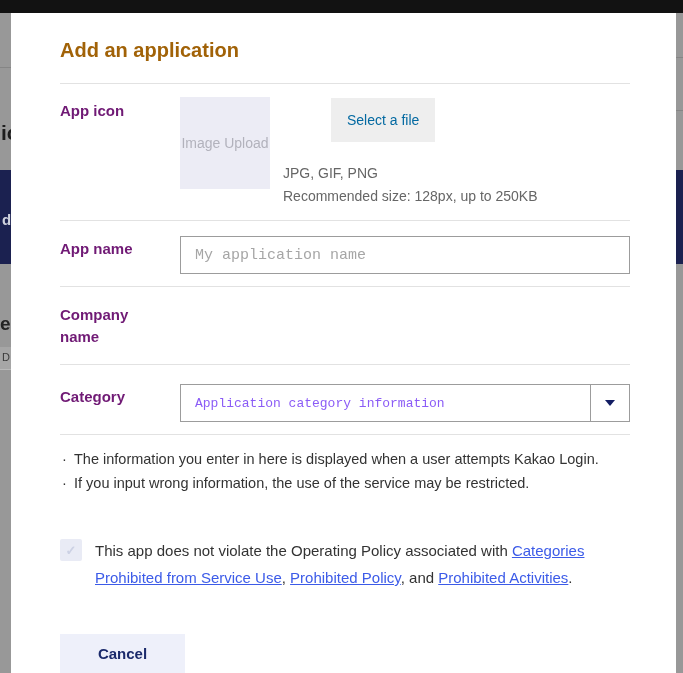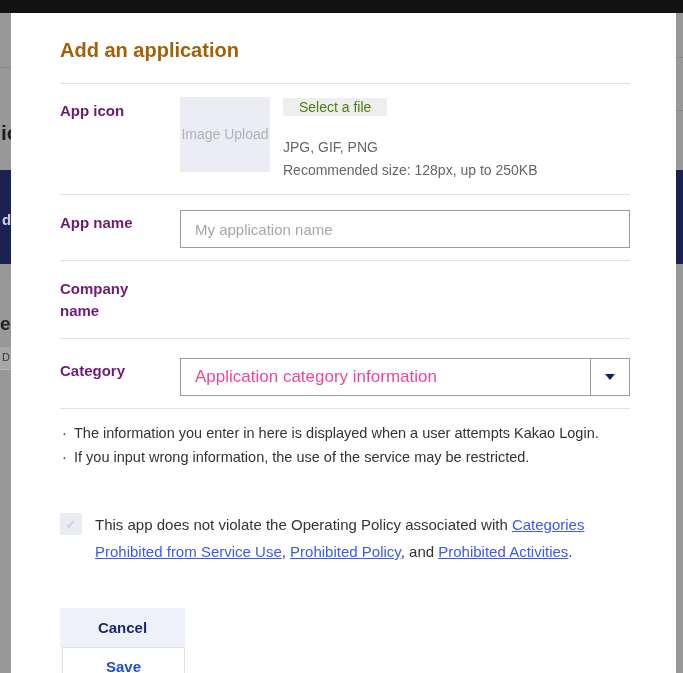--- a/index.html
+++ b/index.html
@@ -29,54 +29,54 @@
     background:#ffffff; box-sizing:border-box; padding:25px 46px 0 49px;
   }
   .modal-title { font-size:20px; font-weight:bold; color:#a16207; line-height:24px; margin:0 0 21px 0; }
   .divider { border:none; border-top:1px solid #e2e2e2; margin:0; }
 
   .row { display:flex; }
   .row-label {
     width:100px; margin-right:20px; flex:0 0 auto;
     font-size:15px; font-weight:bold; color:#701a75; line-height:22px;
   }
-  .row-field { width:450px; flex:0 0 auto; box-sizing:border-box; }
+  .row-field { width:450px; flex:0 0 auto; box-sizing:border-box;font-family:Liberation Mono, monospace; }
 
   
   .row-appicon { padding:13px 0 12px 0; }
   .row-appicon .row-label { padding-top:3px; }
   .upload-box {
-    width:90px; height:75px; background:#ececf5; flex:0 0 auto; margin-right:13px;
+    width:90px; height:92px; background:#ececf5; flex:0 0 auto; margin-right:13px;
     display:flex; align-items:center; justify-content:center; text-align:right;
     font-size:14px; line-height:19px; color:#b2b2bc; cursor:pointer;
   }
   .upload-side { padding-top:1px; }
   .btn-file {
-    height:18px; padding:0 16px; background:#eeeeee; border:none;
-    font-family:inherit; font-size:14px; color:#4d7c0f; cursor:pointer;
+    height:44px; padding:0 16px; background:#eeeeee; border:none;
+    font-family:inherit; font-size:14px; color:#0369a1; cursor:pointer;margin-left:48px;
   }
   .file-hint { font-size:14px; color:#666666; line-height:23px; margin-top:20px; }
 
   
   .row-input { padding:15px 0 12px 0;justify-content:space-between; }
   .row-input .row-label { padding-top:2px; }
   .text-input {
     width:450px; height:38px; box-sizing:border-box; border:1px solid #9c9c9c;
     padding:0 14px; font-family:inherit; font-size:15px; color:#333333; background:#fff;
   }
   .text-input::placeholder { color:#a6a6a6; opacity:1; }
   .row-company { padding:15px 0 16px 0;flex-direction:column; }
   .row-category { padding:19px 0 12px 0; }
 
   
   .select-box {
     width:450px; height:38px; box-sizing:border-box; border:1px solid #9c9c9c;
     display:flex; align-items:center; cursor:pointer; background:#fff;
   }
-  .select-value { flex:1 1 auto; padding:0 14px; font-size:17px; color:#ec4899;
+  .select-value { flex:1 1 auto; padding:0 14px; font-size:13px; color:#8b5cf6;
     white-space:nowrap; overflow:hidden; }
   .select-arrow-cell {
     flex:0 0 38px; height:100%; border-left:1px solid #9c9c9c;
     display:flex; align-items:center; justify-content:center;
   }
   .caret-down {
     width:0; height:0; border-left:5px solid transparent; border-right:5px solid transparent;
     border-top:6px solid #131d63;
   }
 

